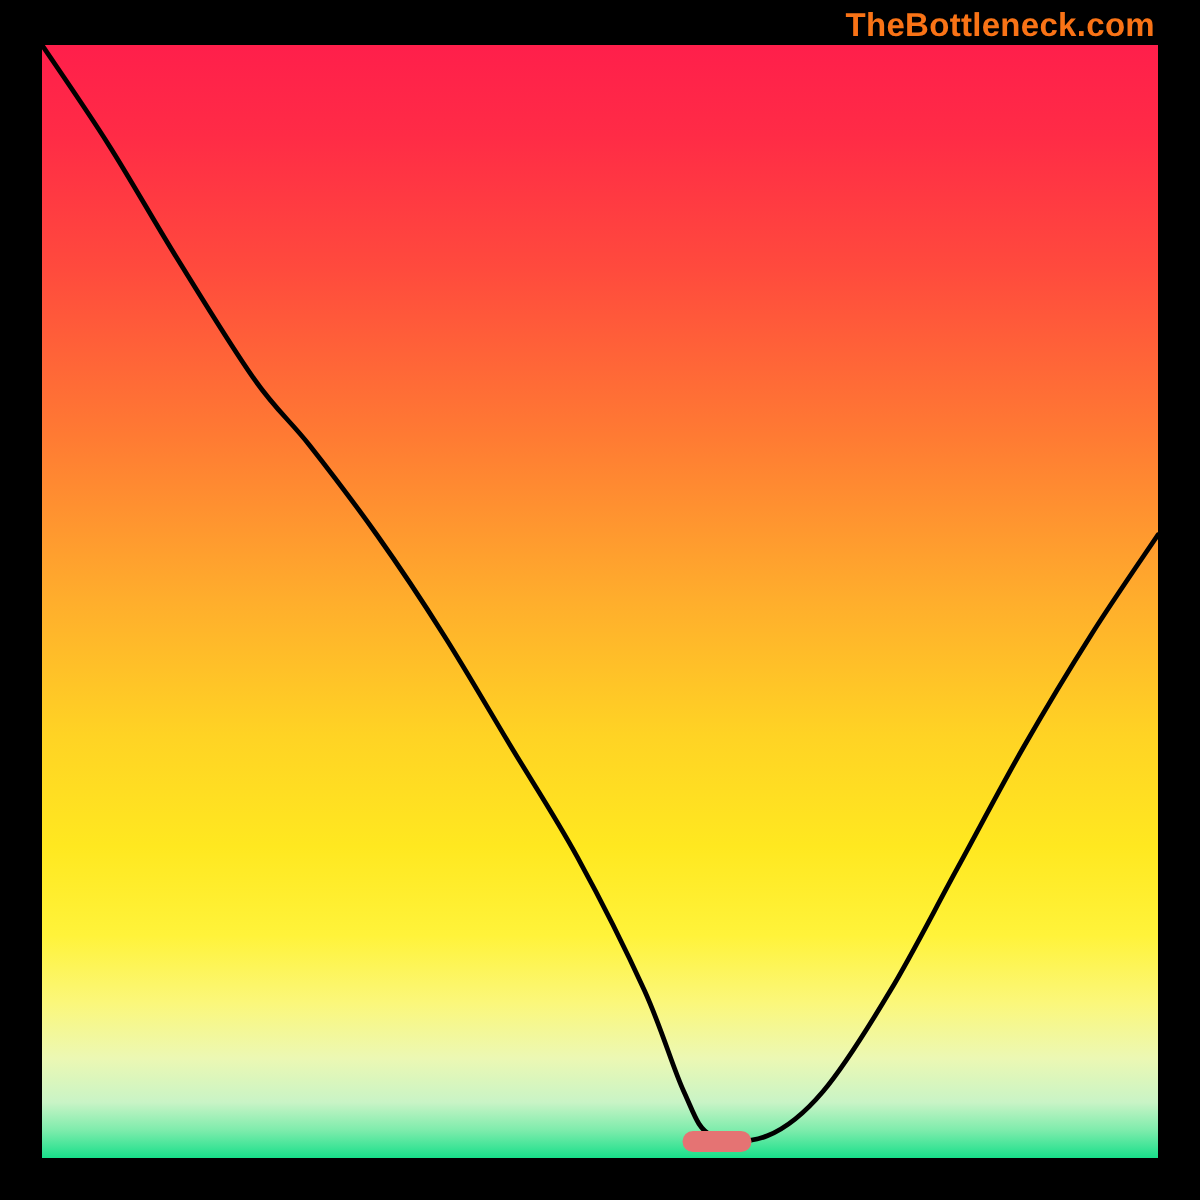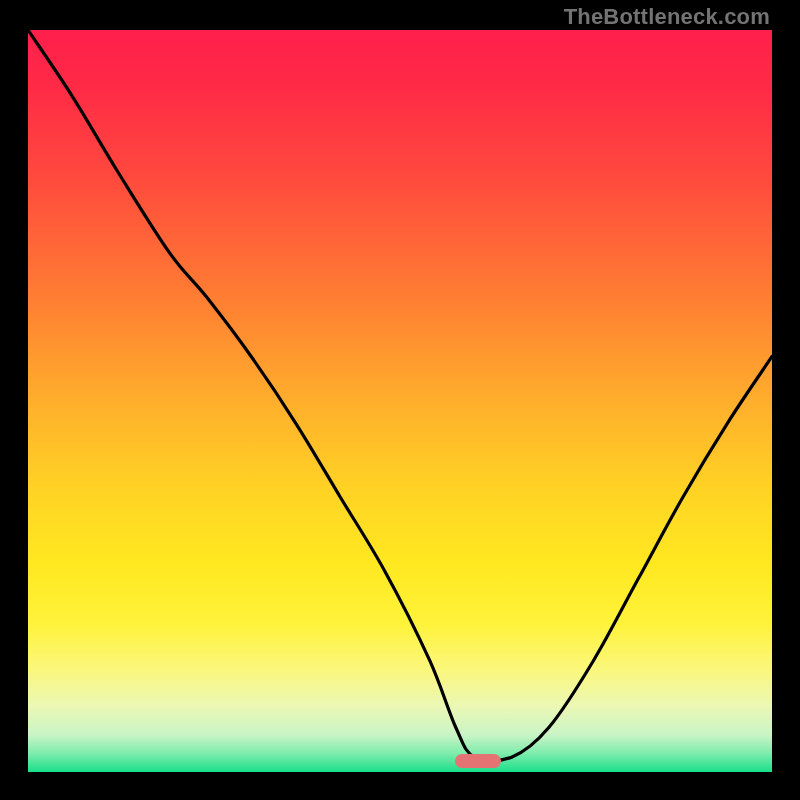--- a/index.html
+++ b/index.html
@@ -26,21 +26,21 @@
     height: 742px;
     overflow: hidden;
   }
   .watermark {
     position: absolute;
     top: 4px;
     right: 30px;
     font-family: Arial, Helvetica, sans-serif;
     font-size: 22px;
     font-weight: 600;
-    color: #737373;
+    color: #f97316;
     letter-spacing: 0.2px;
   }
   .curve {
     position: absolute;
     left: 0;
     top: 0;
     width: 744px;
     height: 742px;
     pointer-events: none;
   }

